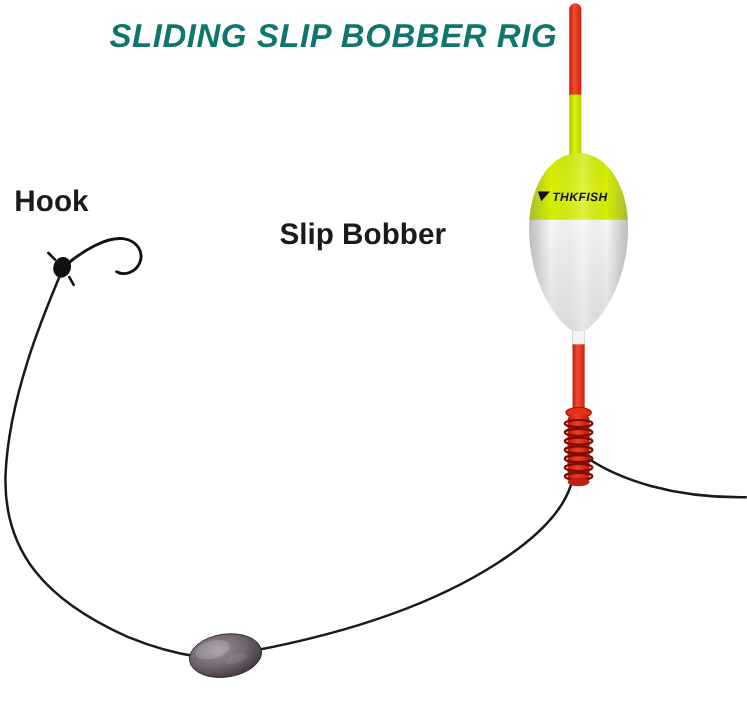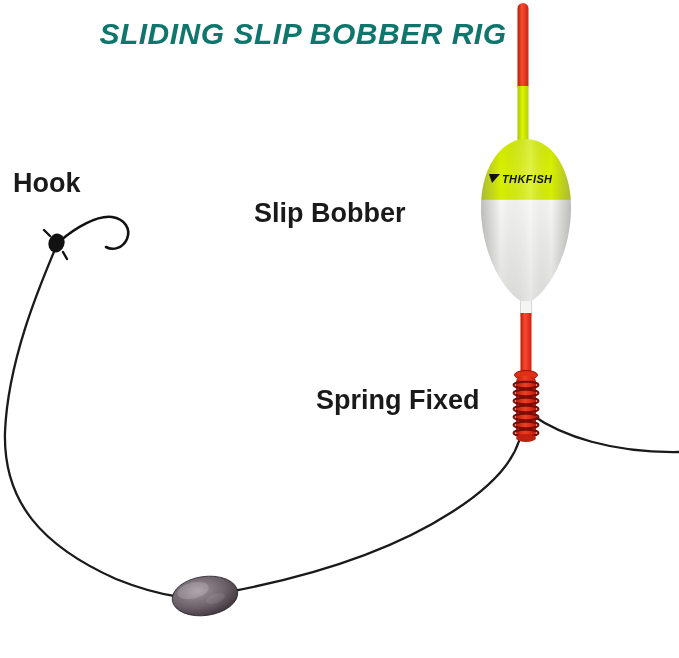--- a/index.html
+++ b/index.html
@@ -157,16 +157,15 @@
       </g>
     </g>
   </svg>
 
   <div class="title">SLIDING SLIP BOBBER RIG</div>
 
   <div class="part-label label-hook">Hook</div>
 
   <div class="part-label label-slip-bobber">Slip Bobber</div>
 
-  <div class="part-label label-spring-fixed">Spring Fixed</div>
 
 
 </div>
 
 </body></html>

